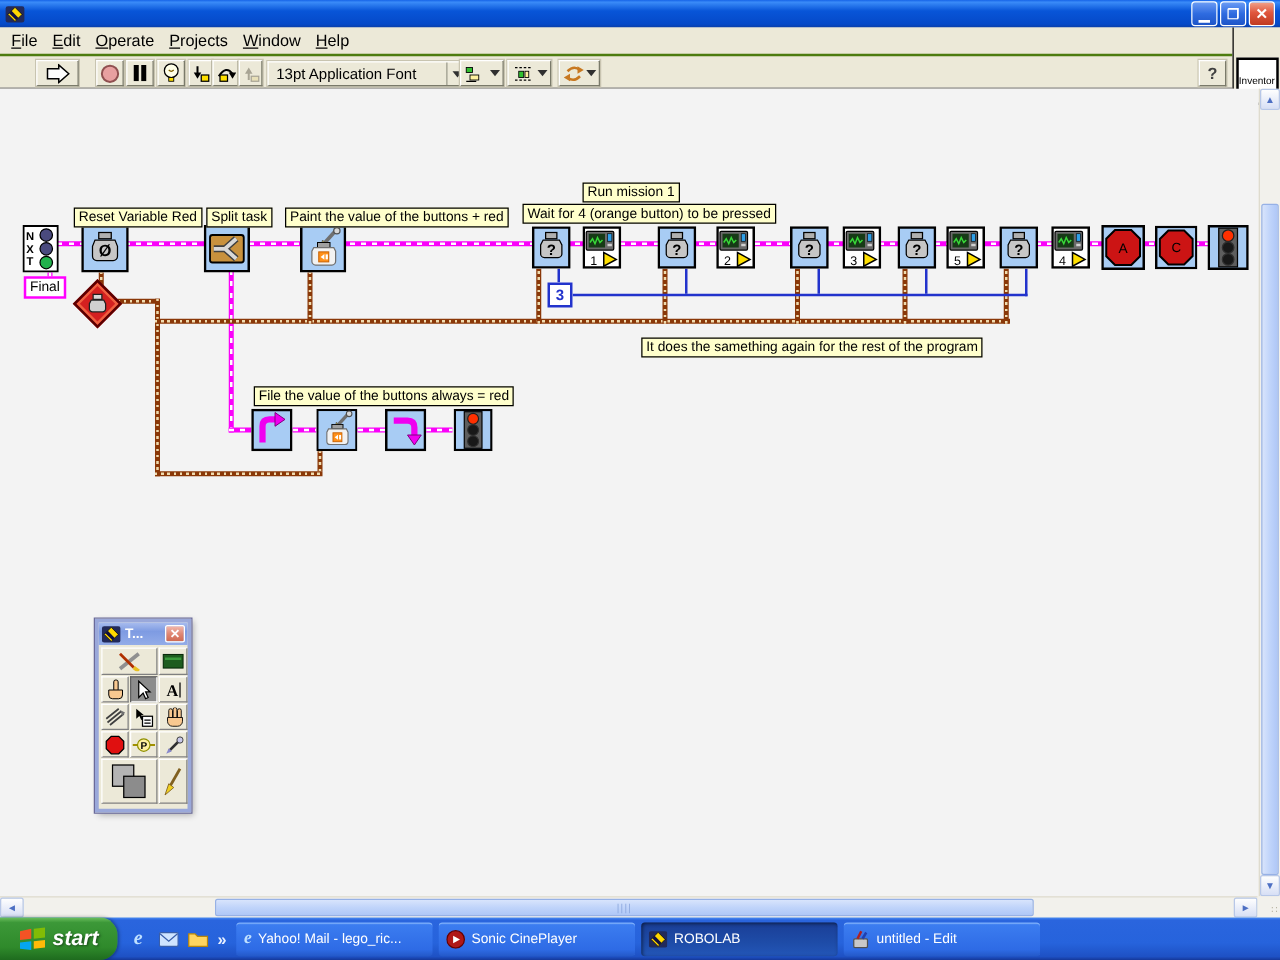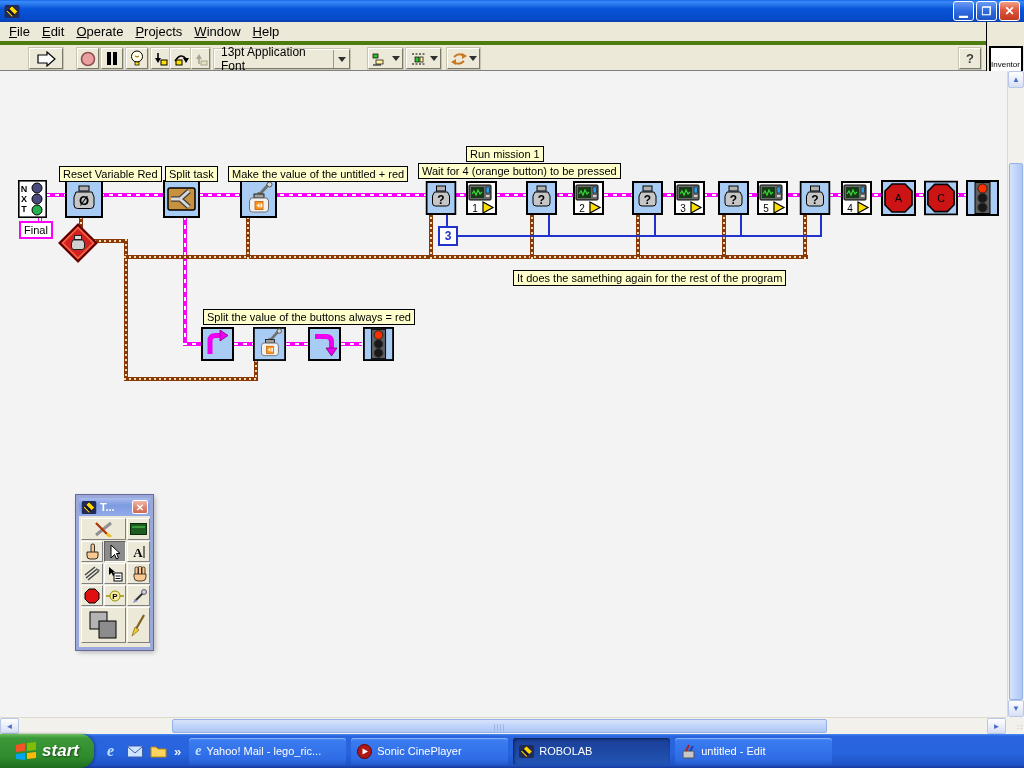--- a/index.html
+++ b/index.html
@@ -13,31 +13,31 @@
   .titlebar .ttext { color:#fff; font-weight:bold; font-size:13px; text-shadow:1px 1px 1px #0A246A; margin-left:5px; white-space:nowrap; }
   .tbtns { margin-left:auto; display:flex; gap:2px; }
   .tbtn { width:21px; height:20px; border-radius:3px; border:1px solid #fff; color:#fff;
     font-size:11px; font-weight:bold; display:flex; align-items:center; justify-content:center;
     background:linear-gradient(to bottom,#6A9BF4,#2E6BE0 50%,#1E55C8); }
   .tbtn.close { background:linear-gradient(to bottom,#F0A088,#E0573E 45%,#C03A20); font-size:12px; }
   .lvicon { width:16px; height:15px; display:block; }
 
   
   .menubar { position:absolute; top:22px; left:0; width:986px; height:23px; background:#ECE9D8;
-    border-bottom:4px solid #4d7c0f; display:flex; align-items:center; padding-left:6px; }
+    border-bottom:2px solid #4d7c0f; display:flex; align-items:center; padding-left:6px; }
   .menu-item { display:inline-block; font-size:13px; color:#000; padding:2px 9px 2px 3px; }
   .menu-item::first-letter { text-decoration:underline; }
 
   
   .toolbar { position:absolute; top:46px; left:0; width:986px; height:25px; background:#ECE9D8;
     border-bottom:1px solid #808080; }
   .tb { position:absolute; top:2px; height:21px; background:#ECE9D8;
     border:1px solid; border-color:#fff #7a7a6a #7a7a6a #fff; box-shadow:0 0 0 1px #c8c4b0;
     display:flex; align-items:center; justify-content:center; }
-  .combo { position:absolute; top:3px; left:214px; width:136px; height:20px; background:#ECE9D8;
+  .combo { position:absolute; top:3px; left:214px; width:160px; height:20px; background:#ECE9D8;
     border:1px solid; border-color:#fff #7a7a6a #7a7a6a #fff; box-shadow:0 0 0 1px #c8c4b0;
     font-size:12px; display:flex; align-items:center; padding-left:6px; }
   .combo .drop { margin-left:auto; width:16px; height:18px; border-left:1px solid #9a9a8a;
     display:flex; align-items:center; justify-content:center; }
   .darr { width:0; height:0; border-left:4px solid transparent; border-right:4px solid transparent; border-top:5px solid #303030; }
   .vi-panel { position:absolute; top:22px; right:0; width:38px; height:49px; background:#ECE9D8;
     border-left:1px solid #000; display:flex; align-items:center; justify-content:center; }
   .vi-box { width:34px; height:38px; background:#fff; border:2px solid #000; display:flex;
     align-items:center; justify-content:center; font-size:8px;margin-top:36px; }
 
@@ -330,25 +330,25 @@
 
     <div class="w wlv" style="left:446px;top:144px;height:11px"></div>
     <div class="w wlh" style="left:458px;top:164px;width:364px"></div>
     <div class="w wlv" style="left:548px;top:144px;height:20px"></div>
     <div class="w wlv" style="left:654px;top:144px;height:20px"></div>
     <div class="w wlv" style="left:740px;top:144px;height:20px"></div>
     <div class="w wlv" style="left:820px;top:144px;height:22px"></div>
 
     <div class="lbl" style="left:59px;top:95px">Reset Variable Red</div>
     <div class="lbl" style="left:165px;top:95px">Split task</div>
-    <div class="lbl" style="left:228px;top:95px">Make the value of the untitled + red</div>
+    <div class="lbl" style="left:228px;top:95px">Paint the value of the buttons + red</div>
     <div class="lbl" style="left:466px;top:75px">Run mission 1</div>
     <div class="lbl" style="left:418px;top:92px">Wait for 4 (orange button) to be pressed</div>
     <div class="lbl" style="left:513px;top:199px">It does the samething again for the rest of the program</div>
-    <div class="lbl" style="left:203px;top:238px">Split the value of the buttons always = red</div>
+    <div class="lbl" style="left:203px;top:238px">File the value of the buttons always = red</div>
     <div class="lbl final" style="left:19px;top:150px">Final</div>
 
     <div class="node" style="left:18px;top:109px">
       <svg width="29" height="38" viewBox="0 0 29 38">
         <rect x="0.8" y="0.8" width="27.4" height="36.4" fill="#fff" stroke="#000" stroke-width="1.6"></rect>
         <text x="6" y="12" font-size="9" font-weight="bold" text-anchor="middle">N</text>
         <text x="6" y="22" font-size="9" font-weight="bold" text-anchor="middle">X</text>
         <text x="6" y="32" font-size="9" font-weight="bold" text-anchor="middle">T</text>
         <circle cx="19" cy="8" r="5" fill="#4A4A7E" stroke="#000"></circle>
         <circle cx="19" cy="19" r="5" fill="#4A4A7E" stroke="#000"></circle>

